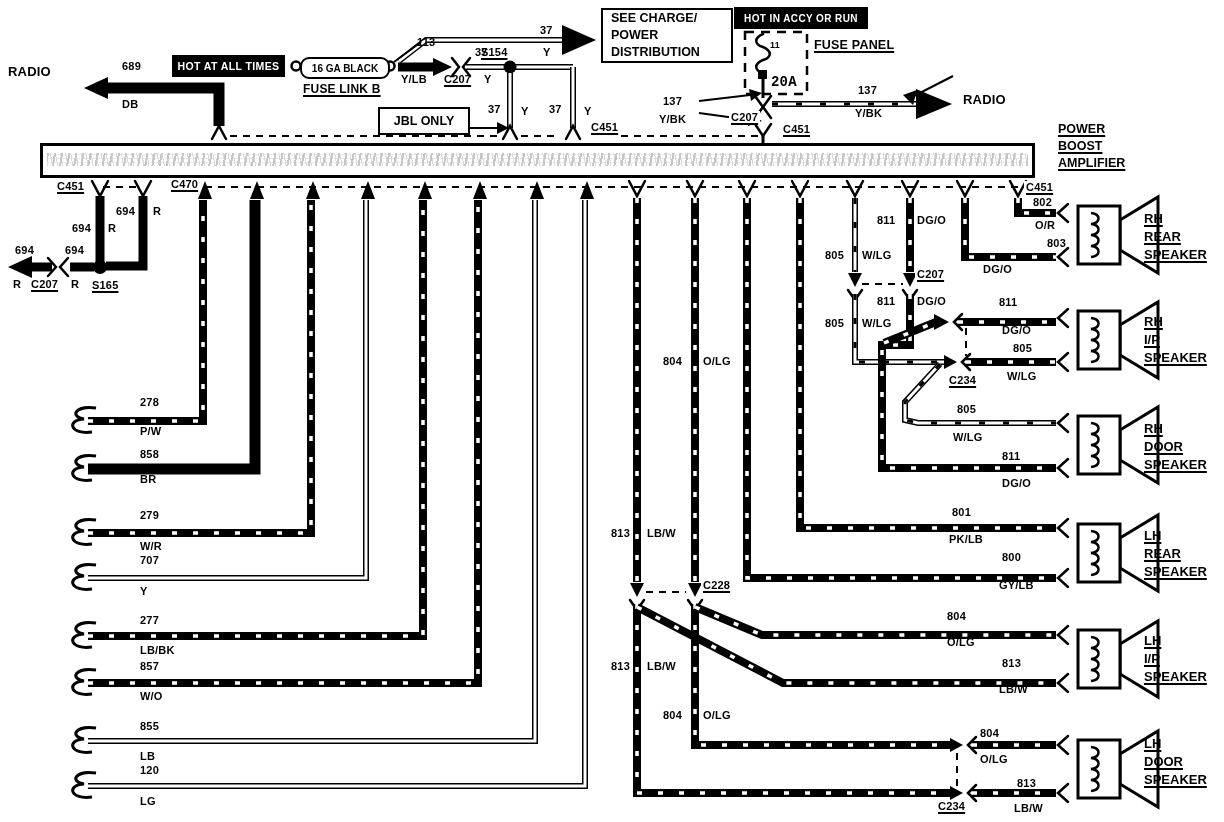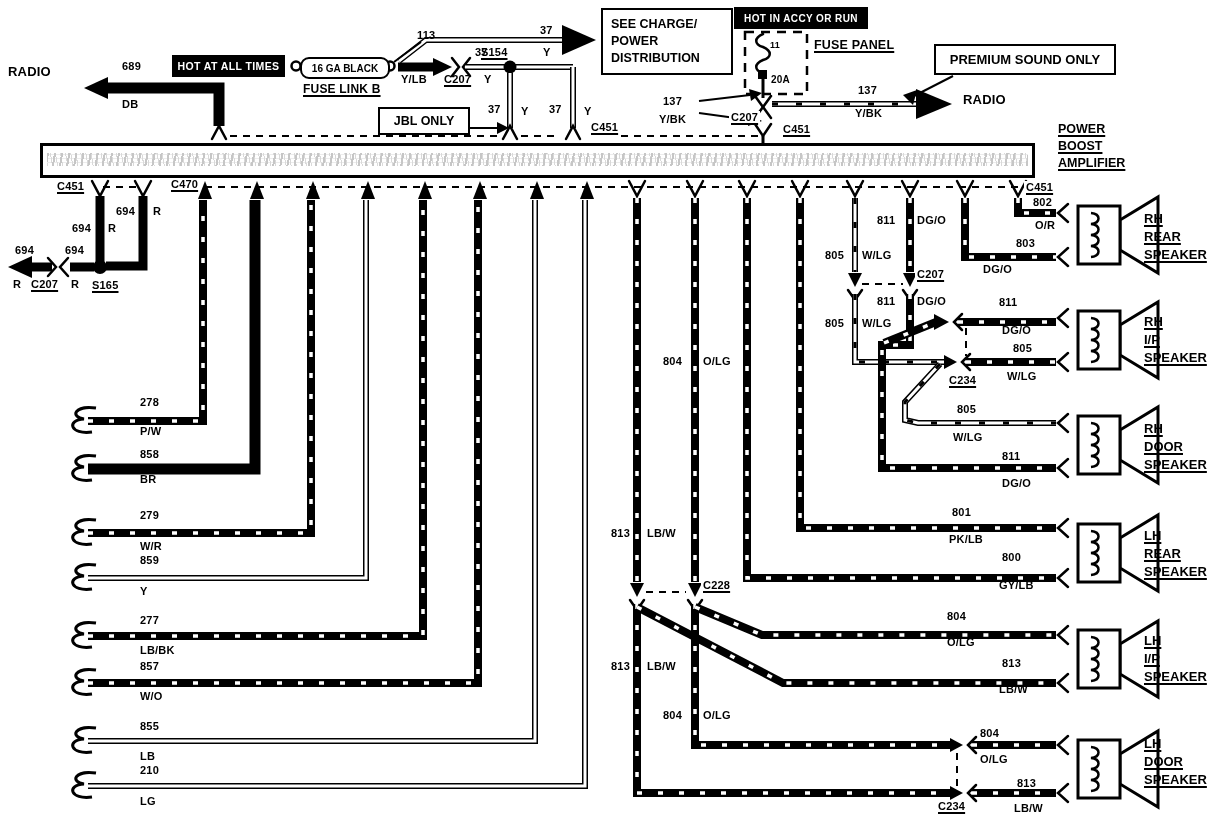--- a/index.html
+++ b/index.html
@@ -16,21 +16,21 @@
       display:flex;align-items:center;justify-content:center;letter-spacing:.4px;}
   .oval{position:absolute;z-index:4;border:2px solid #000;border-radius:9px;background:#fff;
         font:bold 10px "Liberation Sans",sans-serif;display:flex;align-items:center;justify-content:center;}
   #ampbar{position:absolute;z-index:1;left:40px;top:143px;width:989px;height:29px;border:3px solid #000;background:#fff;}
   #ampbar .speckle{position:absolute;left:4px;top:7px;right:4px;height:13px;opacity:.55;
       background-image:repeating-linear-gradient(100deg,#999 0 2px,transparent 2px 7px),
                        repeating-linear-gradient(80deg,#bbb 0 1px,transparent 1px 5px),
                        repeating-linear-gradient(0deg,transparent 0 3px,#ddd 3px 4px);}
   .spklbl{position:absolute;z-index:5;font:bold 13px "Liberation Sans",sans-serif;line-height:18px;}
   .spklbl span{display:block;text-decoration:underline;text-decoration-thickness:2px;text-underline-offset:2px;}
-  .see{padding:6px 8px;line-height:17px;}
+  .see{padding:0 8px;line-height:17px;}
   .see span{display:block;}
   .pba{position:absolute;z-index:5;font:bold 12.5px "Liberation Sans",sans-serif;line-height:17px;}
   .pba span{display:block;text-decoration:underline;text-decoration-thickness:2px;text-underline-offset:2px;}
   
   .solid{stroke:#000;stroke-width:11;fill:none;}
   .solid9{stroke:#000;stroke-width:9;fill:none;}
   .striped{stroke:#000;stroke-width:8;fill:none;}
   .stripe-overlay{stroke:#fff;stroke-width:3.5;fill:none;stroke-dasharray:5 16;}
   .hollow{stroke:#000;stroke-width:6;fill:none;}
   .hollow-overlay{stroke:#fff;stroke-width:3;fill:none;}
@@ -313,42 +313,41 @@
 
   <div class="bk" style="left:172px;top:55px;width:113px;height:22px;">HOT AT ALL TIMES</div>
   <div class="oval" style="left:300px;top:57px;width:86px;height:18px;">16 GA BLACK</div>
   <div class="bx see" style="left:601px;top:8px;width:112px;">
     <span>SEE CHARGE/</span>
     <span>POWER</span>
     <span>DISTRIBUTION</span>
   </div>
   <div class="bx" style="left:378px;top:107px;width:88px;height:24px;display:flex;align-items:center;justify-content:center;">JBL ONLY</div>
   <div class="bk" style="left:734px;top:7px;width:134px;height:22px;font-size:10px;">HOT IN ACCY OR RUN</div>
-  <div class="bx" style="left:934px;top:44px;width:178px;height:27px;display:flex;align-items:center;justify-content:center;font-size:13px;">PREMIUM SOUND ONLY</div>
 
   <span class="lb s13" style="left:8px;top:64px;">RADIO</span>
   <span class="lb" style="left:122px;top:60px;">689</span>
   <span class="lb" style="left:122px;top:98px;">DB</span>
   <span class="lb un" style="left:303px;top:82px;font-size:12px;">FUSE LINK B</span>
-  <span class="lb" style="left:417px;top:29px;">113</span>
+  <span class="lb" style="left:417px;top:36px;">113</span>
   <span class="lb" style="left:401px;top:73px;">Y/LB</span>
   <span class="lb un" style="left:444px;top:73px;">C207</span>
   <span class="lb" style="left:484px;top:73px;">Y</span>
   <span class="lb" style="left:475px;top:46px;">37</span>
   <span class="lb un" style="left:481px;top:46px;text-align:center;">S154</span>
   <span class="lb" style="left:543px;top:46px;">Y</span>
   <span class="lb" style="left:540px;top:24px;">37</span>
   <span class="lb" style="left:488px;top:103px;">37</span>
   <span class="lb" style="left:521px;top:105px;">Y</span>
   <span class="lb" style="left:549px;top:103px;">37</span>
   <span class="lb" style="left:584px;top:105px;">Y</span>
   <span class="lb un bg" style="left:589px;top:121px;">C451</span>
 
   <span class="lb" style="left:770px;top:40px;font-size:9px;">11</span>
-  <span class="lb" style="left:771px;top:74px;font-size:10px;">20A</span>
+  <span class="lb" style="left:771px;top:74px;font-size:14px;font-family:Liberation Mono, monospace;">20A</span>
   <span class="lb un" style="left:814px;top:38px;font-size:12.5px;">FUSE PANEL</span>
   <span class="lb" style="left:663px;top:95px;">137</span>
   <span class="lb" style="left:659px;top:113px;">Y/BK</span>
   <span class="lb un bg" style="left:729px;top:111px;">C207</span>
   <span class="lb un bg" style="left:781px;top:123px;">C451</span>
   <span class="lb" style="left:858px;top:84px;">137</span>
   <span class="lb" style="left:855px;top:107px;">Y/BK</span>
   <span class="lb s13" style="left:963px;top:92px;">RADIO</span>
   <div class="pba" style="left:1058px;top:121px;">
     <span>POWER</span>
@@ -368,29 +367,29 @@
   <span class="lb" style="left:65px;top:244px;">694</span>
   <span class="lb" style="left:71px;top:278px;">R</span>
   <span class="lb un" style="left:92px;top:279px;text-align:center;">S165</span>
 
   <span class="lb" style="left:140px;top:396px;">278</span>
   <span class="lb" style="left:140px;top:425px;">P/W</span>
   <span class="lb" style="left:140px;top:448px;">858</span>
   <span class="lb" style="left:140px;top:473px;">BR</span>
   <span class="lb" style="left:140px;top:509px;">279</span>
   <span class="lb" style="left:140px;top:540px;">W/R</span>
-  <span class="lb" style="left:140px;top:554px;">859</span>
+  <span class="lb" style="left:140px;top:554px;">707</span>
   <span class="lb" style="left:140px;top:585px;">Y</span>
   <span class="lb" style="left:140px;top:614px;">277</span>
   <span class="lb" style="left:140px;top:644px;text-align:right;">LB/BK</span>
   <span class="lb" style="left:140px;top:660px;">857</span>
   <span class="lb" style="left:140px;top:690px;">W/O</span>
   <span class="lb" style="left:140px;top:720px;">855</span>
   <span class="lb" style="left:140px;top:750px;">LB</span>
-  <span class="lb" style="left:140px;top:764px;">210</span>
+  <span class="lb" style="left:140px;top:764px;">120</span>
   <span class="lb" style="left:140px;top:795px;">LG</span>
 
   <span class="lb" style="left:663px;top:355px;">804</span>
   <span class="lb" style="left:703px;top:355px;">O/LG</span>
   <span class="lb" style="left:611px;top:527px;">813</span>
   <span class="lb" style="left:647px;top:527px;">LB/W</span>
   <span class="lb un bg" style="left:701px;top:579px;">C228</span>
   <span class="lb" style="left:611px;top:660px;">813</span>
   <span class="lb" style="left:647px;top:660px;">LB/W</span>
   <span class="lb" style="left:663px;top:709px;">804</span>
@@ -402,21 +401,21 @@
   <span class="lb un bg" style="left:915px;top:268px;">C207</span>
   <span class="lb" style="left:877px;top:295px;">811</span>
   <span class="lb" style="left:917px;top:295px;">DG/O</span>
   <span class="lb" style="left:825px;top:317px;">805</span>
   <span class="lb" style="left:862px;top:317px;">W/LG</span>
   <span class="lb un bg" style="left:947px;top:374px;">C234</span>
 
   <span class="lb un bg" style="left:1024px;top:181px;">C451</span>
   <span class="lb" style="left:1033px;top:196px;">802</span>
   <span class="lb" style="left:1035px;top:219px;">O/R</span>
-  <span class="lb" style="left:983px;top:237px;padding-left:33px;">803</span>
+  <span class="lb" style="left:1014px;top:237px;padding-left:33px;">803</span>
   <span class="lb" style="left:983px;top:263px;">DG/O</span>
   <span class="lb" style="left:999px;top:296px;">811</span>
   <span class="lb" style="left:1002px;top:324px;">DG/O</span>
   <span class="lb" style="left:1013px;top:342px;">805</span>
   <span class="lb" style="left:1007px;top:370px;">W/LG</span>
   <span class="lb" style="left:957px;top:403px;">805</span>
   <span class="lb" style="left:953px;top:431px;">W/LG</span>
   <span class="lb" style="left:1002px;top:450px;">811</span>
   <span class="lb" style="left:1002px;top:477px;">DG/O</span>
   <span class="lb" style="left:952px;top:506px;">801</span>

